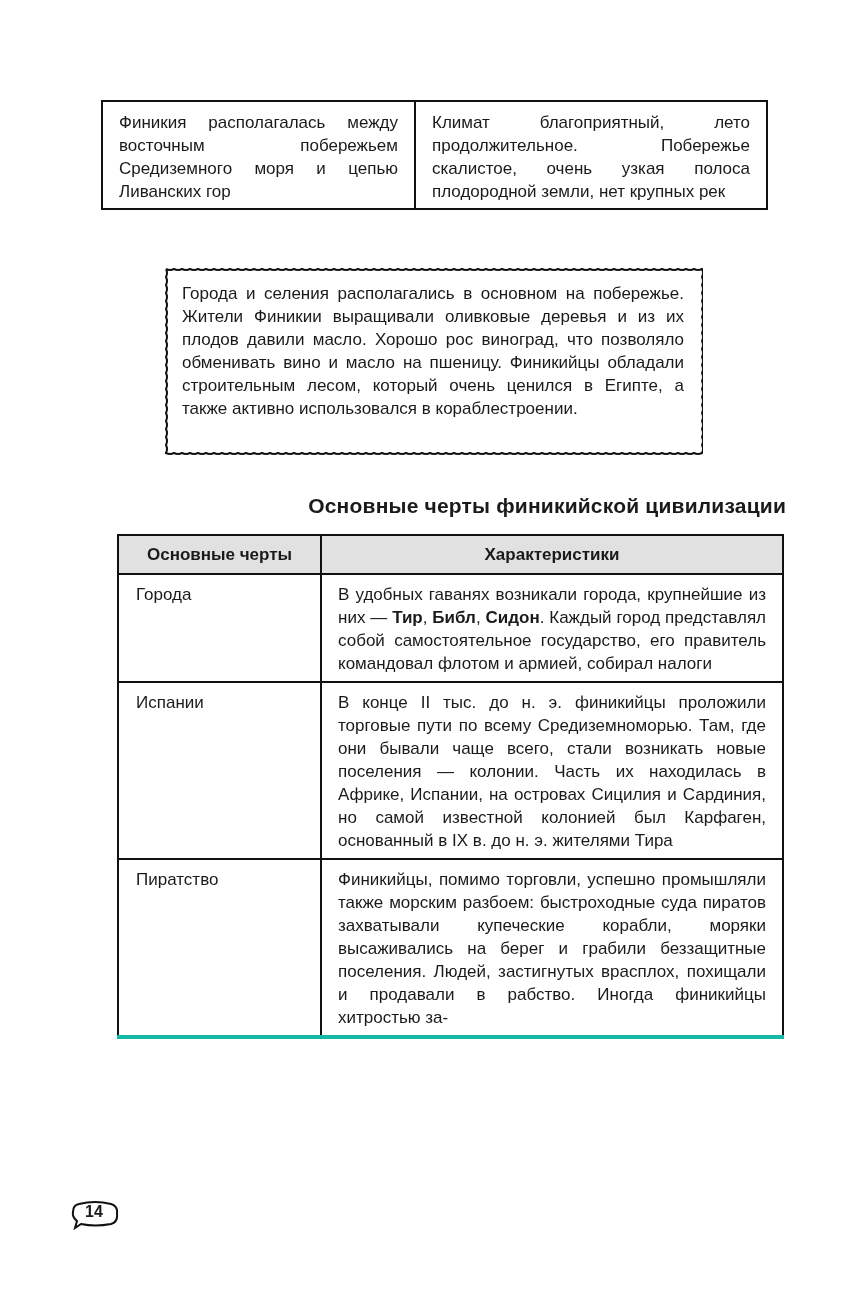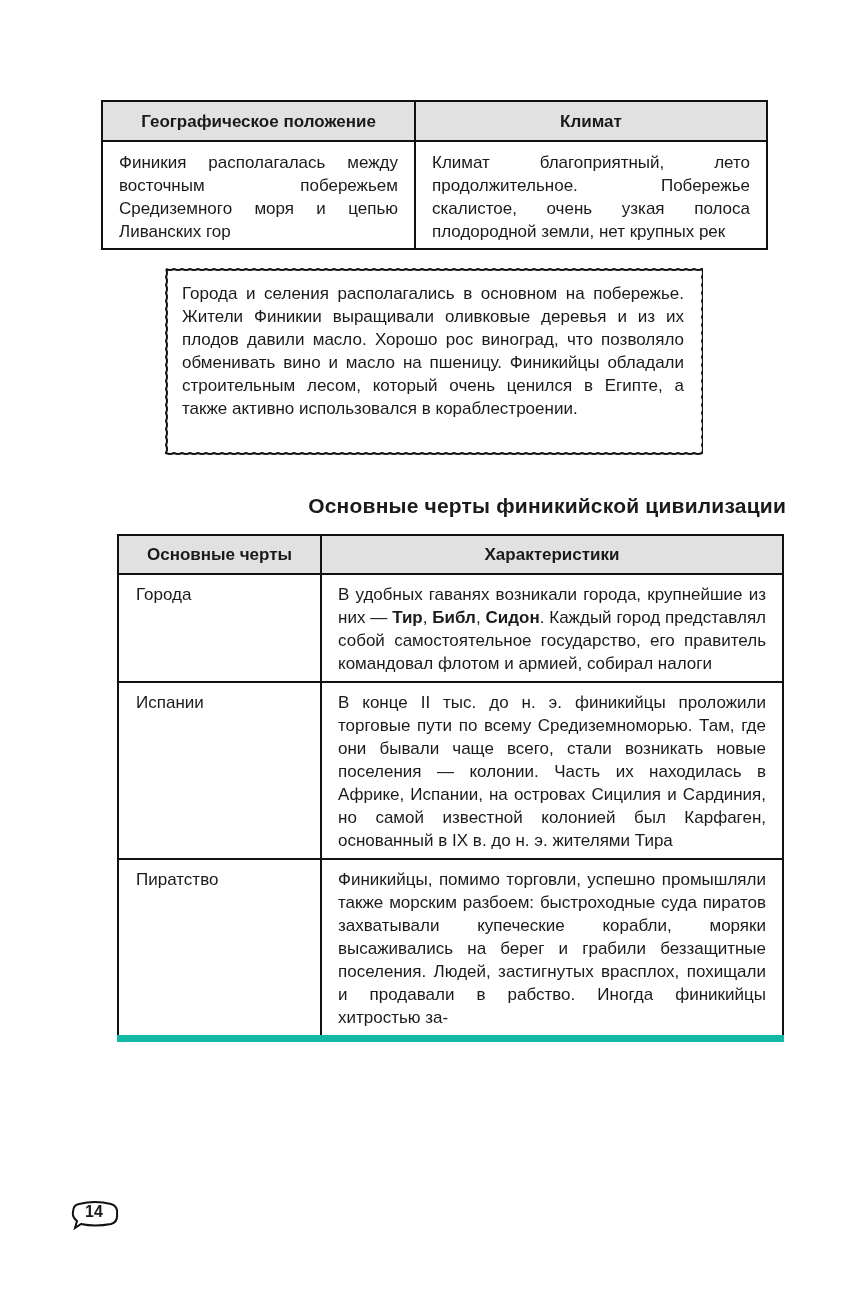--- a/index.html
+++ b/index.html
@@ -22,36 +22,32 @@
                   font-size: 17px; line-height: 23px; text-align: justify; text-align-last: left; }
 
   #section-title { position: absolute; left: 119px; top: 494px; width: 667px; text-align: right;
                    font-weight: bold; font-size: 21px; letter-spacing: 0.2px; }
 
   #features-table { left: 117px; top: 534px; width: 667px; }
   #features-table th { height: 37px; padding: 0 8px; }
   #features-table td { padding: 8px 16px 6px 16px; margin-top: 22px; }
   #features-table .c1 { width: 168px; }
   #features-table td.c1 { padding-left: 17px; }
-  #features-table tr.last td { border-bottom: 7px solid #14b8a6; }
+  #features-table tr.last td { border-bottom: 4px solid #14b8a6; }
 
   #page-badge { position: absolute; left: 71px; top: 1200px; width: 48px; height: 28px; }
   #page-badge svg { position: absolute; left: 0; top: 0; }
   #page-badge span { position: absolute; left: 0; top: 3px; width: 46px; text-align: center;
                      font-weight: bold; font-size: 16px; }
 </style>
 </head>
 <body>
 
 <table id="geo-table">
   <tbody>
-      <tr>
-    <th class="c1">Географическое положение</th>
-    <th>Климат</th>
-  </tr>
   <tr>
     <td class="c1 just">Финикия располагалась между восточным побережьем Средиземного моря и цепью Ливанских гор</td>
     <td class="just">Климат благоприятный, лето продолжительное. Побережье скалистое, очень узкая полоса плодородной земли, нет крупных рек</td>
   </tr>
 </tbody>
   </table>
 
 <div id="callout">
   <svg width="540" height="190">
     <path id="wavy-path" fill="none" stroke="#111" stroke-width="2" d="M3,3 q4,2 8,0 q4,2 8,0 q4,2 8,0 q4,2 8,0 q4,2 8,0 q4,2 8,0 q4,2 8,0 q4,2 8,0 q4,2 8,0 q4,2 8,0 q4,2 8,0 q4,2 8,0 q4,2 8,0 q4,2 8,0 q4,2 8,0 q4,2 8,0 q4,2 8,0 q4,2 8,0 q4,2 8,0 q4,2 8,0 q4,2 8,0 q4,2 8,0 q4,2 8,0 q4,2 8,0 q4,2 8,0 q4,2 8,0 q4,2 8,0 q4,2 8,0 q4,2 8,0 q4,2 8,0 q4,2 8,0 q4,2 8,0 q4,2 8,0 q4,2 8,0 q4,2 8,0 q4,2 8,0 q4,2 8,0 q4,2 8,0 q4,2 8,0 q4,2 8,0 q4,2 8,0 q4,2 8,0 q4,2 8,0 q4,2 8,0 q4,2 8,0 q4,2 8,0 q4,2 8,0 q4,2 8,0 q4,2 8,0 q4,2 8,0 q4,2 8,0 q4,2 8,0 q4,2 8,0 q4,2 8,0 q4,2 8,0 q4,2 8,0 q4,2 8,0 q4,2 8,0 q4,2 8,0 q4,2 8,0 q4,2 8,0 q4,2 8,0 q4,2 8,0 q4,2 8,0 q4,2 8,0 q4,2 8,0 q4,2 8,0 q2,4 0,8 q2,4 0,8 q2,4 0,8 q2,4 0,8 q2,4 0,8 q2,4 0,8 q2,4 0,8 q2,4 0,8 q2,4 0,8 q2,4 0,8 q2,4 0,8 q2,4 0,8 q2,4 0,8 q2,4 0,8 q2,4 0,8 q2,4 0,8 q2,4 0,8 q2,4 0,8 q2,4 0,8 q2,4 0,8 q2,4 0,8 q2,4 0,8 q2,4 0,8 q-4,2 -8,0 q-4,2 -8,0 q-4,2 -8,0 q-4,2 -8,0 q-4,2 -8,0 q-4,2 -8,0 q-4,2 -8,0 q-4,2 -8,0 q-4,2 -8,0 q-4,2 -8,0 q-4,2 -8,0 q-4,2 -8,0 q-4,2 -8,0 q-4,2 -8,0 q-4,2 -8,0 q-4,2 -8,0 q-4,2 -8,0 q-4,2 -8,0 q-4,2 -8,0 q-4,2 -8,0 q-4,2 -8,0 q-4,2 -8,0 q-4,2 -8,0 q-4,2 -8,0 q-4,2 -8,0 q-4,2 -8,0 q-4,2 -8,0 q-4,2 -8,0 q-4,2 -8,0 q-4,2 -8,0 q-4,2 -8,0 q-4,2 -8,0 q-4,2 -8,0 q-4,2 -8,0 q-4,2 -8,0 q-4,2 -8,0 q-4,2 -8,0 q-4,2 -8,0 q-4,2 -8,0 q-4,2 -8,0 q-4,2 -8,0 q-4,2 -8,0 q-4,2 -8,0 q-4,2 -8,0 q-4,2 -8,0 q-4,2 -8,0 q-4,2 -8,0 q-4,2 -8,0 q-4,2 -8,0 q-4,2 -8,0 q-4,2 -8,0 q-4,2 -8,0 q-4,2 -8,0 q-4,2 -8,0 q-4,2 -8,0 q-4,2 -8,0 q-4,2 -8,0 q-4,2 -8,0 q-4,2 -8,0 q-4,2 -8,0 q-4,2 -8,0 q-4,2 -8,0 q-4,2 -8,0 q-4,2 -8,0 q-4,2 -8,0 q-4,2 -8,0 q-4,2 -8,0 q2,-4 0,-8 q2,-4 0,-8 q2,-4 0,-8 q2,-4 0,-8 q2,-4 0,-8 q2,-4 0,-8 q2,-4 0,-8 q2,-4 0,-8 q2,-4 0,-8 q2,-4 0,-8 q2,-4 0,-8 q2,-4 0,-8 q2,-4 0,-8 q2,-4 0,-8 q2,-4 0,-8 q2,-4 0,-8 q2,-4 0,-8 q2,-4 0,-8 q2,-4 0,-8 q2,-4 0,-8 q2,-4 0,-8 q2,-4 0,-8 q2,-4 0,-8"></path>

